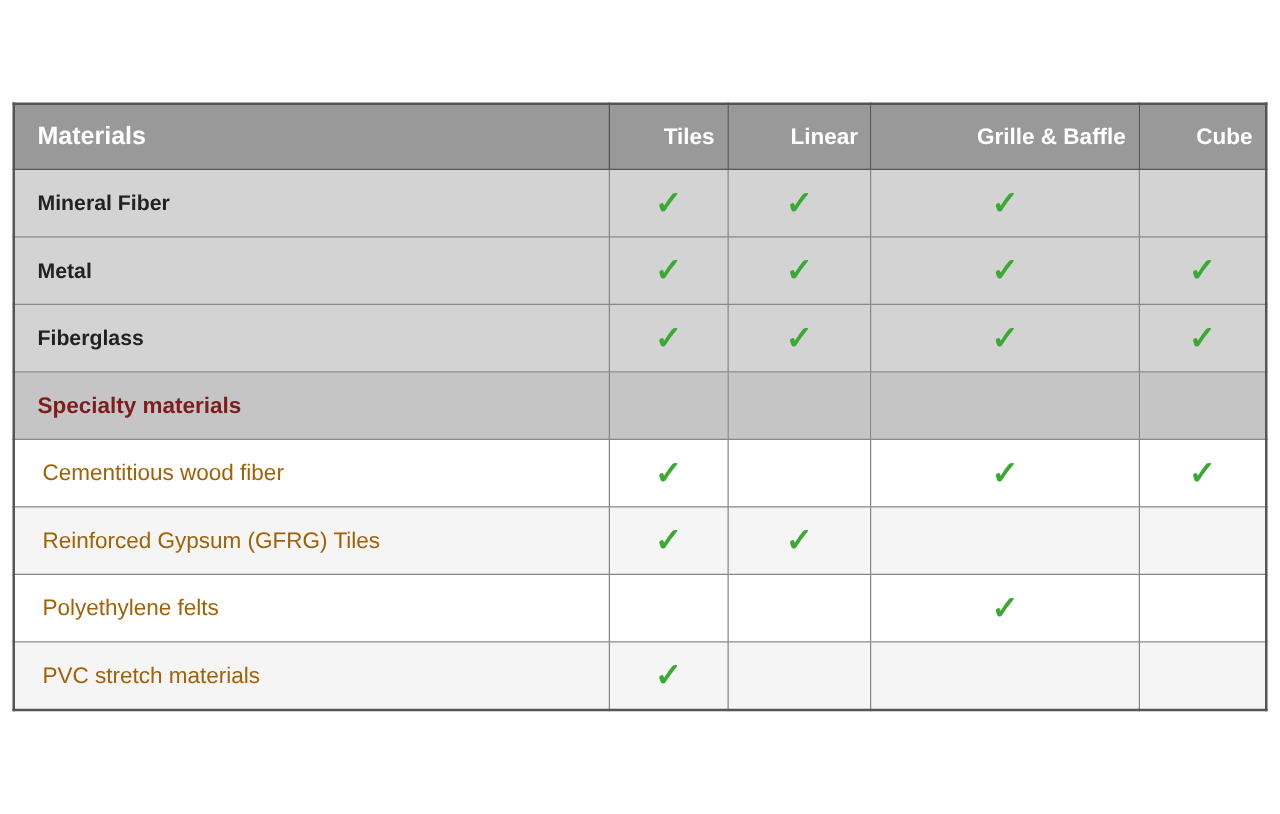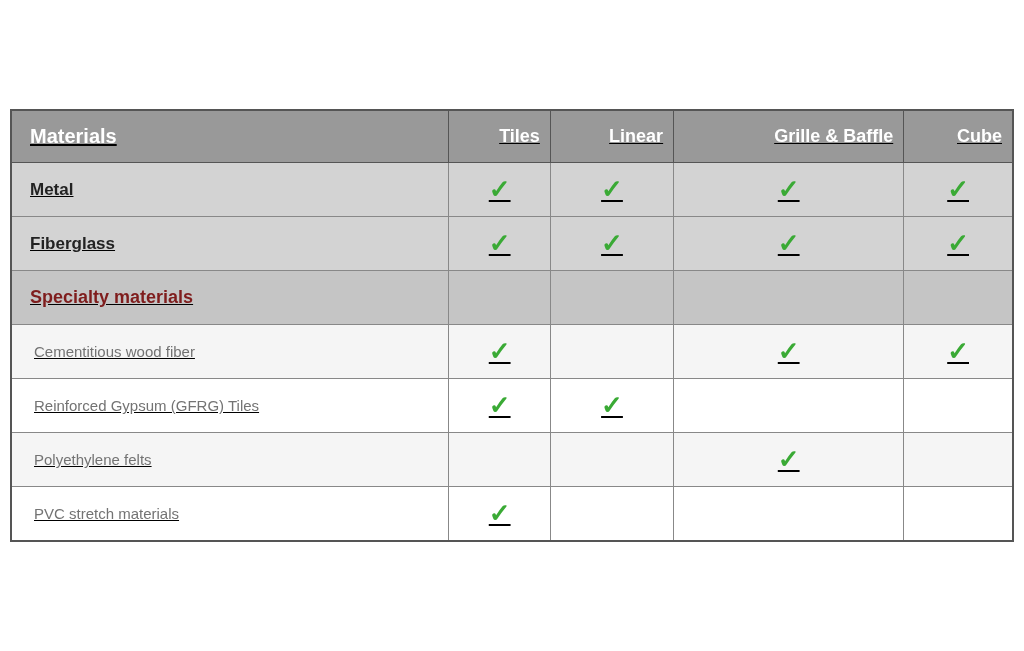--- a/index.html
+++ b/index.html
@@ -13,21 +13,20 @@
       width: 1024px;
     }
     .table-wrapper {
       width: 1024px;
       padding: 10px;
     }
     table {
       width: 100%;
       border-collapse: collapse;
       border: 2px solid #555;
-      text-decoration: underline;
     }
     thead tr {
       background-color: #999;
     }
     thead th {
       color: #fff;
       font-weight: bold;
       font-size: 18px;
       text-align: right;
       padding: 14px 10px;
@@ -64,22 +63,22 @@
     }
     td.label-cell {
       padding: 10px 18px;
       font-weight: bold;
       font-size: 17px;
       color: #222;
       text-align: left;
     }
     td.label-cell.sub {
       font-weight: normal;
-      font-size: 15px;
-      color: #737373;
+      font-size: 18px;
+      color: #a16207;
       padding-left: 22px;
     }
     td.check-cell {
       text-align: center;
       vertical-align: middle;
       font-size: 26px;
       color: #4caf50;
     }
     .checkmark {
       color: #3aaa35;
@@ -106,20 +105,27 @@
     <thead>
       <tr>
         <th class="materials-header">Materials</th>
         <th>Tiles</th>
         <th>Linear</th>
         <th>Grille &amp; Baffle</th>
         <th>Cube</th>
       </tr>
     </thead>
     <tbody id="table-body">
+    <tr class="main-row">
+          <td class="label-cell">Mineral Fiber</td>
+          <td class="check-cell"><span class="checkmark">✓</span></td>
+          <td class="check-cell"><span class="checkmark">✓</span></td>
+          <td class="check-cell"><span class="checkmark">✓</span></td>
+          <td class="check-cell"></td>
+        </tr>
         <tr class="main-row">
           <td class="label-cell">Metal</td>
           <td class="check-cell"><span class="checkmark">✓</span></td>
           <td class="check-cell"><span class="checkmark">✓</span></td>
           <td class="check-cell"><span class="checkmark">✓</span></td>
           <td class="check-cell"><span class="checkmark">✓</span></td>
         </tr>
         <tr class="main-row">
           <td class="label-cell">Fiberglass</td>
           <td class="check-cell"><span class="checkmark">✓</span></td>

